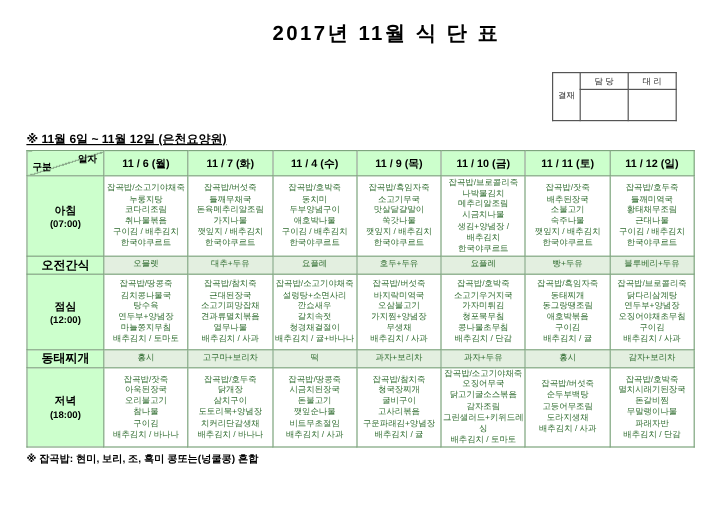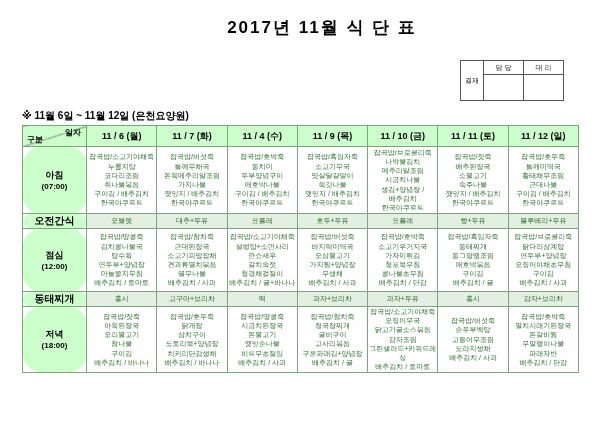--- a/index.html
+++ b/index.html
@@ -18,33 +18,33 @@
   .title{
     text-align:center;padding-top:16px;font-size:17px;font-weight:bold;
     letter-spacing:2px;color:#000;padding-left:44px;
   }
   
   .approval{position:absolute;top:60px;right:36px;border-collapse:collapse;background:#fff;}
   .approval th,.approval td{border:1px solid #555;text-align:center;color:#222;font-weight:normal;}
   .approval .stamp-label{width:14px;font-size:7px;line-height:9px;word-break:break-all;padding:2px 4px;}
   .approval .head{width:37px;height:11px;font-size:7px;}
   .approval .sig{height:23px;}
-  .subtitle{margin:70px 0 2px 22px;font-size:10px;font-weight:bold;color:#000;}
+  .subtitle{margin:70px 0 2px 22px;font-size:10px;font-weight:bold;color:#000;text-decoration:underline;}
   
   table.menu{border-collapse:collapse;table-layout:fixed;margin-left:22px;width:557px;}
   .menu th,.menu td{border:1px solid var(--border);padding:0 1px;overflow:hidden;}
   .menu thead th{background:var(--header-bg);font-size:9px;height:20px;color:#000;font-weight:bold;}
   .menu th.corner{
     position:relative;
     background-color:var(--header-bg);
     background-image:linear-gradient(to bottom right,transparent calc(50% - 0.6px),#89a889 calc(50% - 0.6px),#89a889 calc(50% + 0.6px),transparent calc(50% + 0.6px));
   }
   .corner-top{position:absolute;top:1px;right:5px;font-size:8px;font-weight:bold;}
   .corner-bottom{position:absolute;bottom:1px;left:4px;font-size:8px;font-weight:bold;}
-  .menu tbody th{background:var(--header-bg);font-size:9px;font-weight:bold;color:#000;border-radius:18px;}
+  .menu tbody th{background:var(--header-bg);font-size:9px;font-weight:bold;color:#000;}
   .menu tbody th .time{font-size:8px;}
   .menu td{font-size:7px;line-height:1.32;text-align:center;vertical-align:middle;color:var(--menu-text);}
   .menu tr.meal td{background:#ffffff;}
   .menu tr.snack td{background:var(--snack-bg);}
   .menu tr.snack th{font-size:10px;}
   .menu tbody tr:nth-child(1){height:67px;}
   .menu tbody tr:nth-child(2){height:13px;}
   .menu tbody tr:nth-child(3){height:63px;}
   .menu tbody tr:nth-child(4){height:13px;}
   .menu tbody tr:nth-child(5){height:59px;}
@@ -326,13 +326,14 @@
           <div class="item">돈갈비찜</div>
           <div class="item">무말랭이나물</div>
           <div class="item">파래자반</div>
           <div class="item">배추김치 / 단감</div>
         </td>
       </tr>
     </tbody>
 </table>
 
 <div class="footnotes">
+  <div>※ 잡곡밥: 현미, 보리, 조, 흑미 콩또는(넝쿨콩) 혼합</div>
 </div>
 
 </body></html>

